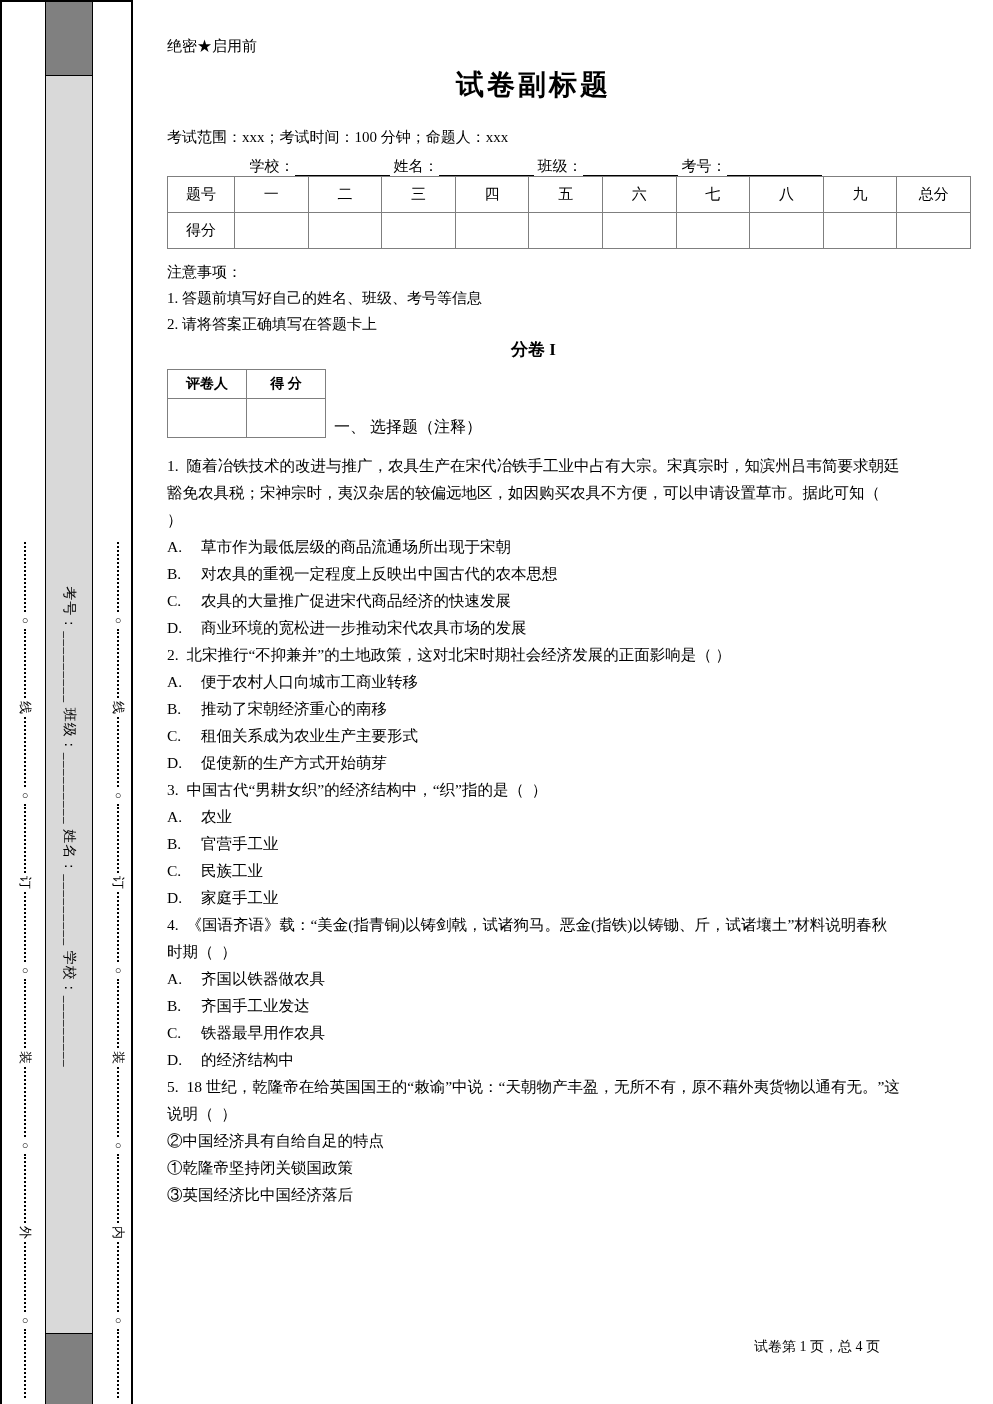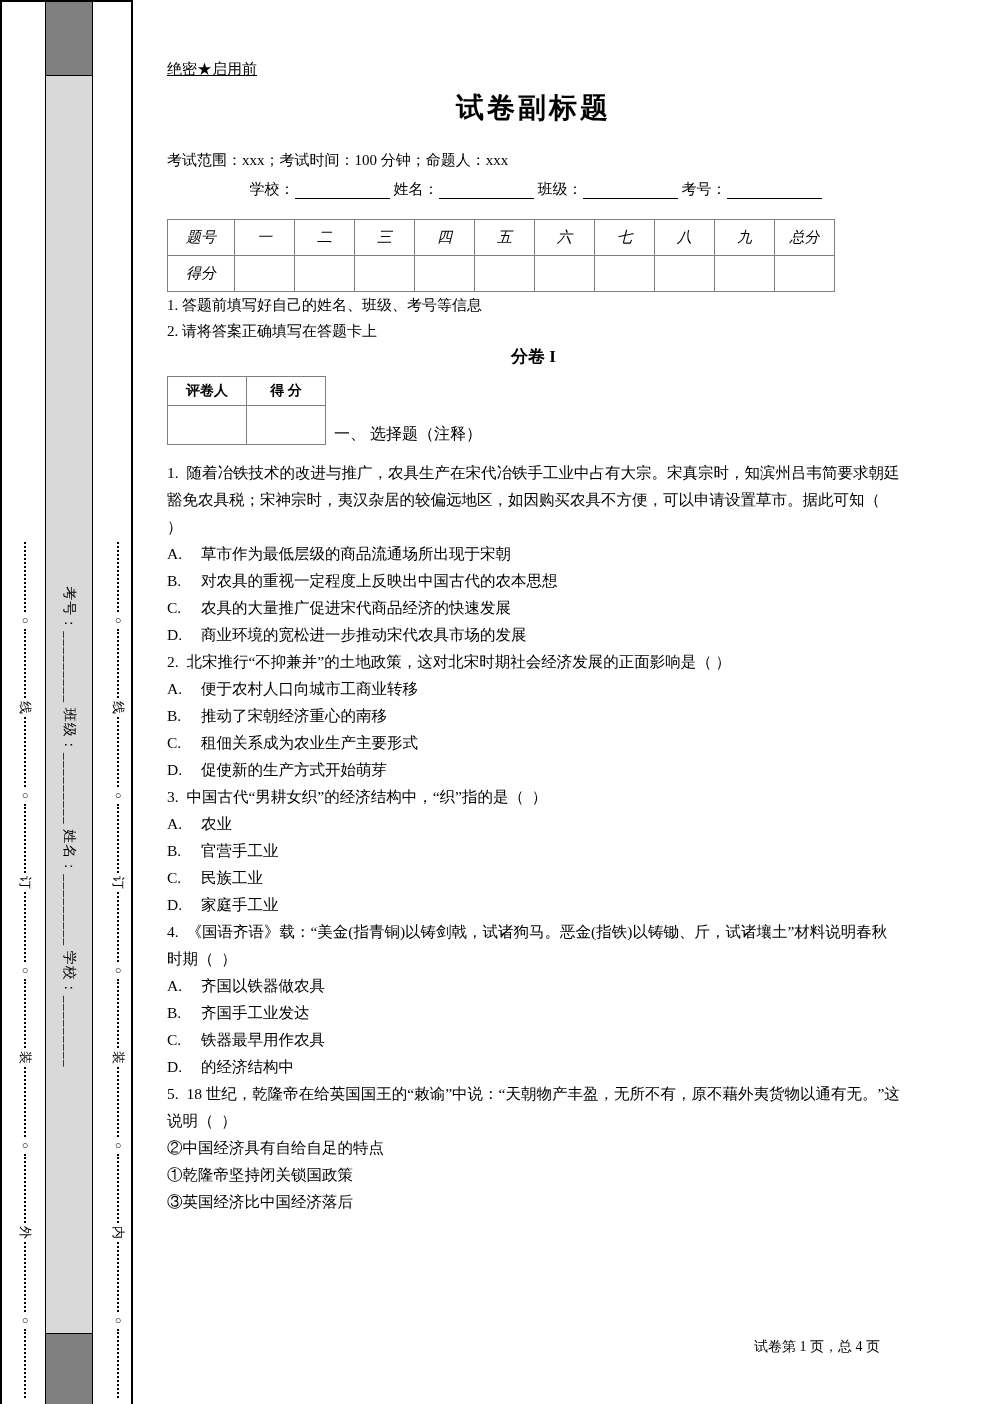--- a/index.html
+++ b/index.html
@@ -30,28 +30,28 @@
     display:flex;flex-direction:column;align-items:center;
   }
   .bind-line.outer{left:15px;}
   .bind-line.inner{left:108px;}
   .dots{flex:1 1 auto;width:0;border-left:2px dotted #000;min-height:8px;}
   .bchar{font-size:13px;line-height:1;margin:3px 0;}
   .bchar.rot{transform:rotate(90deg);}
   .bchar.circle{font-size:11px;}
   
   .content{position:absolute;left:167px;top:0;width:733px;}
-  .topsecret{margin-top:60px;font-size:15px;text-decoration:underline;}
+  .topsecret{margin-top:37px;font-size:15px;}
   .title{margin-top:10px;text-align:center;font-size:28px;font-weight:bold;letter-spacing:3px;}
   .exam-info{margin-top:24px;text-align:left;font-size:15px;}
   .fill-line{margin-top:10px;display:flex;justify-content:center;font-size:15px;align-items:flex-end;}
   .fill-line .lbl{margin-left:4px;}
   .blank{display:inline-block;width:95px;border-bottom:1.5px solid #000;height:1.05em;}
   table.score{
-    margin-top:20px;border-collapse:collapse;width:668px;table-layout:fixed;font-style:italic;
+    margin-top:0;border-collapse:collapse;width:804px;table-layout:fixed;
   }
   table.score td{
     border:1.5px solid #7f7f7f;height:35px;text-align:center;font-size:15px;padding:0;
   }
   .notes-heading{margin-top:10px;font-size:15px;line-height:26px;}
   .note-item{font-size:15px;line-height:26px;}
   .part-title{text-align:center;font-weight:bold;font-size:17px;line-height:26px;margin-top:0;}
   .part-note{font-size:15px;line-height:26px;margin-top:4px;}
   .grader-row{margin-top:6px;display:flex;align-items:flex-end;}
   table.grader{border-collapse:collapse;table-layout:fixed;}
@@ -164,20 +164,21 @@
       <td></td>
       <td></td>
       <td></td>
       <td></td>
       <td></td>
       <td></td>
     </tr>
   </tbody>
     </table>
 
+  <div class="notes-heading">注意事项：</div>
   <div class="note-item">1. 答题前填写好自己的姓名、班级、考号等信息</div>
   <div class="note-item">2. 请将答案正确填写在答题卡上</div>
 
   <div class="part-title">分卷 I</div>
 
   <div class="grader-row">
     <table class="grader">
       <tbody>
           <tr class="g-head">
         <td>评卷人</td>

